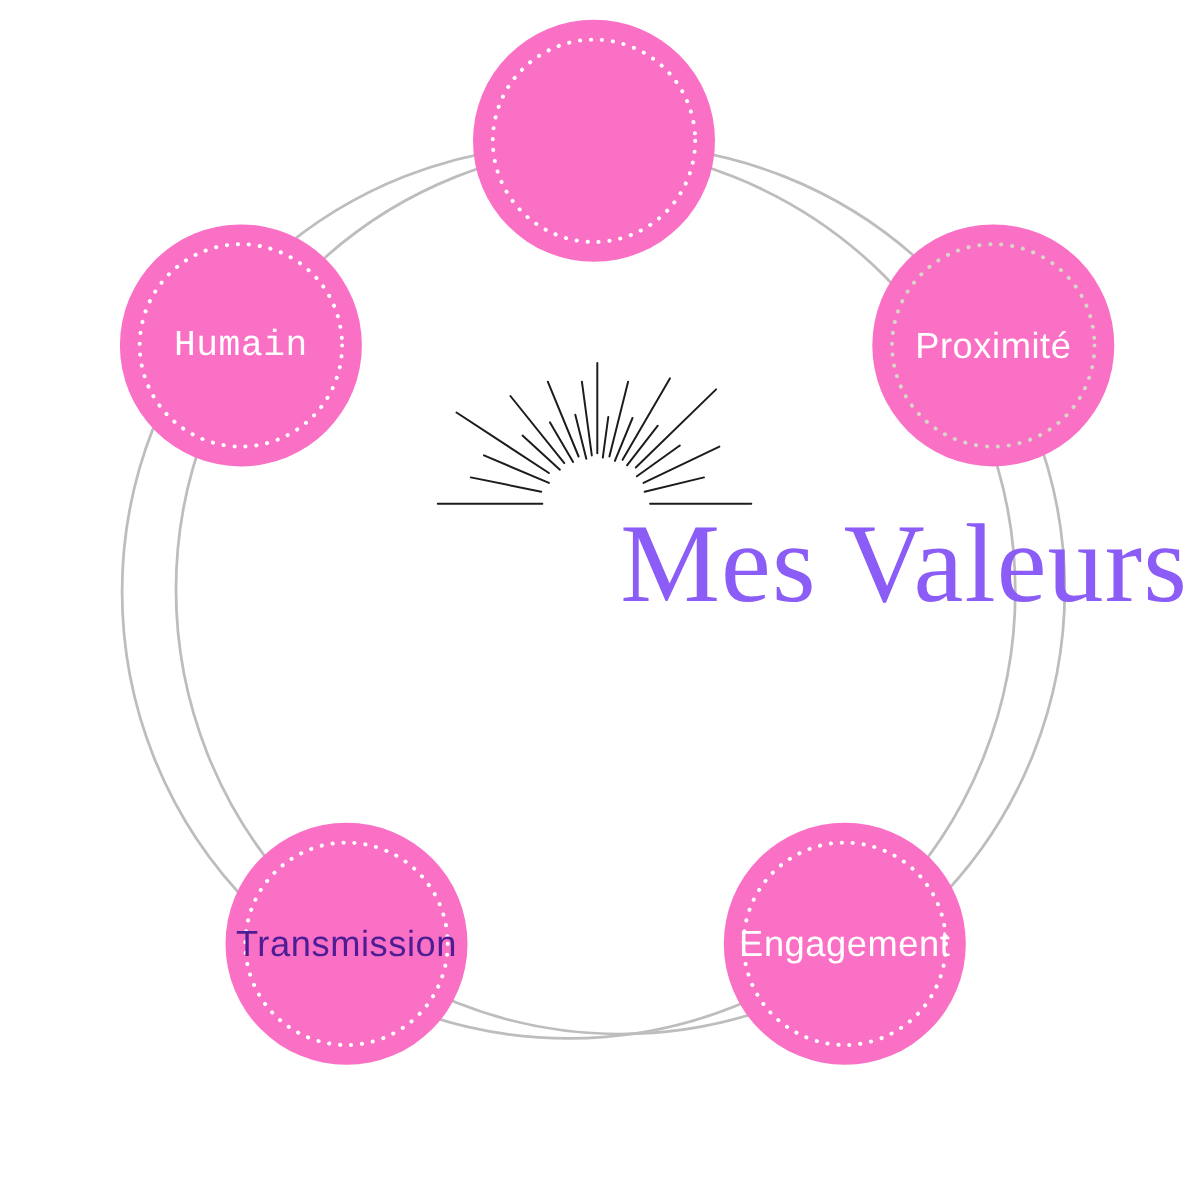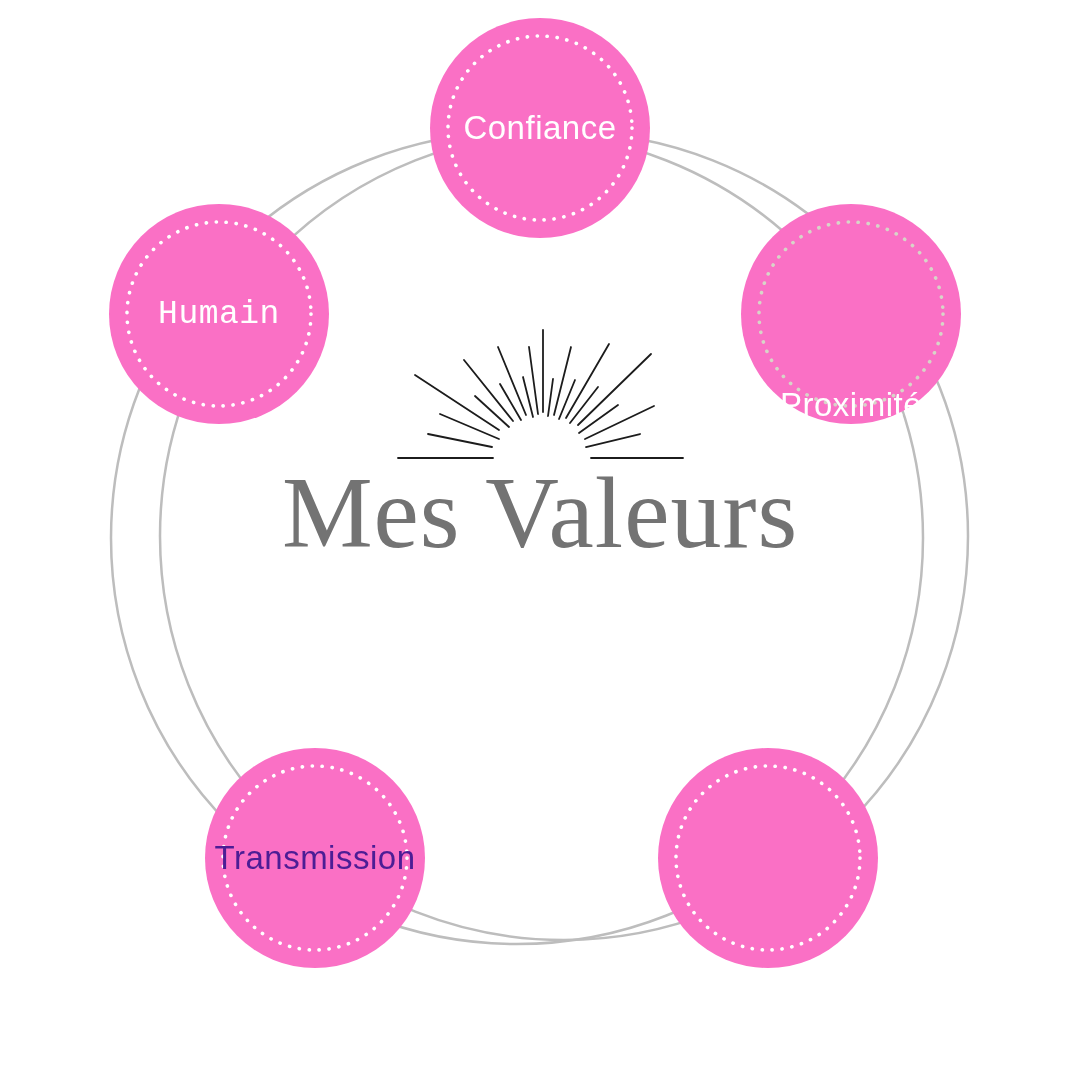--- a/index.html
+++ b/index.html
@@ -54,21 +54,21 @@
     position: relative;
     color: #ffffff;
     font-size: 33px;
     font-weight: 400;
     letter-spacing: 0.5px;
     white-space: nowrap;
     text-align: center;
   }
   .pos-top          { left: 430px; top: 18px;  }
   .pos-left         { left: 109px; top: 204px; }
-  .pos-right        { left: 741px; top: 204px; align-items: flex-end; }
+  .pos-right        { left: 793px; top: 204px; }
   .pos-bottom-left  { left: 205px; top: 748px; }
   .pos-bottom-right { left: 658px; top: 748px; }
 </style>
 </head>
 <body>
 
 <div class="canvas" style="background-color: rgb(255, 255, 255);">
 
   <svg class="rings" viewBox="0 0 1080 1080">
     <circle cx="517" cy="538" r="406" fill="none" stroke-width="2.5" stroke="#bdbdbd"></circle>
@@ -94,27 +94,26 @@
       <line x1="191" y1="102" x2="234" y2="28"></line>
       <line x1="195" y1="107" x2="223" y2="71"></line>
       <line x1="203" y1="109" x2="276" y2="38"></line>
       <line x1="204" y1="117" x2="243" y2="89"></line>
       <line x1="210" y1="123" x2="279" y2="90"></line>
       <line x1="211" y1="131" x2="265" y2="118"></line>
       <line x1="216" y1="142" x2="308" y2="142"></line>
     </g>
   </svg>
 
-  <h1 class="title" style="color: #737373;">Mes Valeurs</h1>
+  <h1 class="title" style="color: #8b5cf6; text-align: right;">Mes Valeurs</h1>
 
   <div class="value-circle pos-top" style="background-color: rgb(250, 112, 197);">
     <svg class="dotring" viewBox="0 0 220 220">
       <circle cx="110" cy="110" r="92" fill="none" stroke-width="3.6" stroke-linecap="round" stroke-dasharray="0.2 9.8" stroke="#ffffff"></circle>
     </svg>
-    <span class="value-label" style="color: rgb(255, 255, 255);">Confiance</span>
   </div>
 
   <div class="value-circle pos-left" style="background-color: rgb(250, 112, 197);">
     <svg class="dotring" viewBox="0 0 220 220">
       <circle cx="110" cy="110" r="92" fill="none" stroke-width="3.6" stroke-linecap="round" stroke-dasharray="0.2 9.8" stroke="#ffffff"></circle>
     </svg>
     <span class="value-label" style="color: rgb(255, 255, 255); font-family: Liberation Mono, monospace;">Humain</span>
   </div>
 
   <div class="value-circle pos-right" style="background-color: rgb(250, 112, 197);">
@@ -128,15 +127,16 @@
     <svg class="dotring" viewBox="0 0 220 220">
       <circle cx="110" cy="110" r="92" fill="none" stroke-width="3.6" stroke-linecap="round" stroke-dasharray="0.2 9.8" stroke="#ffffff"></circle>
     </svg>
     <span class="value-label" style="color: #4c1d95;">Transmission</span>
   </div>
 
   <div class="value-circle pos-bottom-right" style="background-color: rgb(250, 112, 197);">
     <svg class="dotring" viewBox="0 0 220 220">
       <circle cx="110" cy="110" r="92" fill="none" stroke-width="3.6" stroke-linecap="round" stroke-dasharray="0.2 9.8" stroke="#ffffff"></circle>
     </svg>
+    <span class="value-label" style="color: rgb(255, 255, 255);">Engagement</span>
   </div>
 
 </div>
 
 </body></html>

